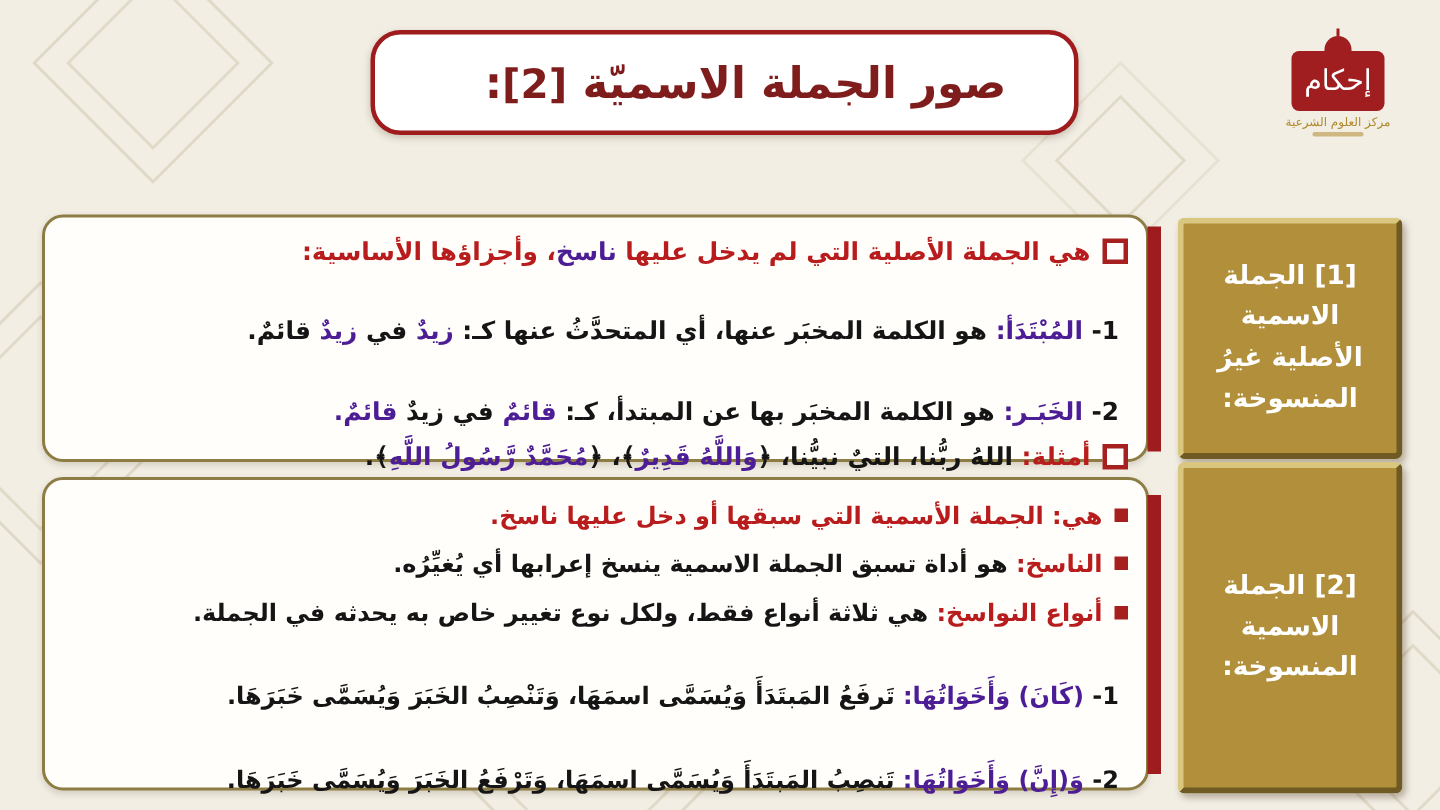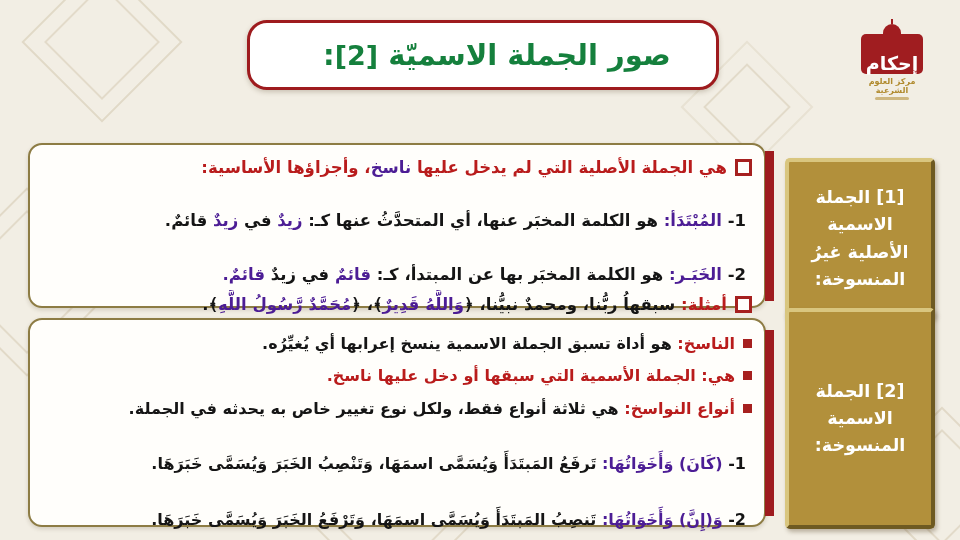--- a/index.html
+++ b/index.html
@@ -12,30 +12,30 @@
   .m1{width:110px;height:110px;left:45px;top:-15px;}
   .m2{width:130px;height:130px;left:-40px;top:215px;}
   .m3{width:120px;height:120px;left:330px;top:455px;}
   .m4{width:110px;height:110px;left:885px;top:430px;}
   .m5{width:90px;height:90px;left:700px;top:60px;border-color:rgba(187,170,132,.18);}
 
   
   .title-box{position:absolute;left:247px;top:20px;width:466px;height:64px;background:#FFFFFF;
     border:3px solid #9E1B1E;border-radius:20px;display:flex;align-items:center;justify-content:center;
     box-shadow:0 2px 5px rgba(80,60,30,.25);}
-  .title-text{direction:rtl;color:#15803d;font-size:29px;font-weight:bold;white-space:nowrap;margin-left:28px;}
+  .title-text{direction:rtl;color:#7f1d1d;font-size:29px;font-weight:bold;white-space:nowrap;margin-left:28px;}
   .title-text .num{font-size:27px;}
 
   
   .logo{position:absolute;left:854px;top:24px;width:76px;text-align:center;}
   .logo-dome{width:18px;height:10px;background:#A01D20;border-radius:9px 9px 0 0;margin:0 auto;position:relative;}
   .logo-dome:before{content:"";position:absolute;left:8px;top:-5px;width:2px;height:5px;background:#A01D20;}
   .logo-badge{width:62px;height:40px;margin:0 auto;background:#A01D20;border-radius:5px;display:flex;
-    align-items:flex-end;justify-content:center;color:#FFF;font-weight:bold;font-size:19px;}
-  .logo-sub{margin-top:3px;color:#B08A2E;font-size:8px;font-weight:bold;direction:rtl;}
+    align-items:center;justify-content:center;color:#FFF;font-weight:normal;font-size:19px;}
+  .logo-sub{margin-top:3px;color:#B08A2E;font-size:8px;font-weight:normal;direction:rtl;}
   .logo-tag{margin:2px auto 0;width:34px;height:3px;background:rgba(176,138,46,.55);border-radius:2px;}
 
   
   .cbox{position:absolute;left:28px;width:738px;background:#FFFEFB;border:2.5px solid #8D7C44;
     border-radius:14px;box-shadow:0 2px 4px rgba(80,60,30,.18);padding:7px 12px 5px 8px;box-sizing:border-box;}
   .box1{top:143px;height:165px;}
   .box2{top:318px;height:209px;}
 
   .line{display:flex;direction:rtl;align-items:center;gap:8px;white-space:nowrap;overflow:hidden;}
   .box1 .line{height:30.5px;font-size:16.5px;}
@@ -51,21 +51,21 @@
   
   .red-bar{position:absolute;left:765px;width:9px;background:#9E1B1E;}
   .bar1{top:151px;height:150px;}
   .bar2{top:330px;height:186px;}
 
   
   .side-tab{position:absolute;left:785px;width:150px;background:#B2903B;border-radius:5px;
     border:4px solid;border-color:#D9C67F #6E5A22 #6E5A22 #D9C67F;box-sizing:border-box;
     display:flex;align-items:center;justify-content:center;padding:6px 10px;
     box-shadow:2px 3px 4px rgba(80,60,30,.35);}
-  .side1{top:158px;height:161px;}
+  .side1{top:145px;height:161px;}
   .side2{top:308px;height:221px;}
   .side-text{direction:rtl;text-align:center;color:#FFFFFF;font-weight:bold;font-size:17.5px;line-height:1.55;}
 </style>
 </head>
 <body>
 
 <div class="slide">
 
   <div class="motif m1"></div>
   <div class="motif m2"></div>
@@ -97,34 +97,34 @@
           <span class="line-text"><span class="seg-r">هي الجملة الأصلية التي لم يدخل عليها </span><span class="seg-g">ناسخ</span><span class="seg-r">، وأجزاؤها الأساسية:</span></span>
         </div>
         <div class="line line-indent">
           <span class="line-text"><span class="seg-b">1- </span><span class="seg-g">المُبْتَدَأ:</span><span class="seg-b"> هو الكلمة المخبَر عنها، أي المتحدَّثُ عنها كـ: </span><span class="seg-g">زيدٌ</span><span class="seg-b"> في </span><span class="seg-g">زيدٌ</span><span class="seg-b"> قائمٌ.</span></span>
         </div>
         <div class="line line-indent">
           <span class="line-text"><span class="seg-b">2- </span><span class="seg-g">الخَبَـر:</span><span class="seg-b"> هو الكلمة المخبَر بها عن المبتدأ، كـ: </span><span class="seg-g">قائمٌ</span><span class="seg-b"> في زيدٌ </span><span class="seg-g">قائمٌ.</span></span>
         </div>
         <div class="line">
           <span class="bullet-check"></span>
-          <span class="line-text"><span class="seg-r">أمثلة:</span><span class="seg-b"> سبقهاُ ربُّنا، ومحمدٌ نبيُّنا، </span><span class="seg-b">﴿</span><span class="seg-g">وَاللَّهُ قَدِيرٌ</span><span class="seg-b">﴾، ﴿</span><span class="seg-g">مُحَمَّدٌ رَّسُولُ اللَّهِ</span><span class="seg-b">﴾.</span></span>
+          <span class="line-text"><span class="seg-r">أمثلة:</span><span class="seg-b"> اللهُ ربُّنا، التيٌ نبيُّنا، </span><span class="seg-b">﴿</span><span class="seg-g">وَاللَّهُ قَدِيرٌ</span><span class="seg-b">﴾، ﴿</span><span class="seg-g">مُحَمَّدٌ رَّسُولُ اللَّهِ</span><span class="seg-b">﴾.</span></span>
         </div>
       </div>
   </div>
 
   <div class="cbox box2">
     <div id="box2-lines">
         <div class="line">
           <span class="bullet-sq"></span>
-          <span class="line-text"><span class="seg-r">الناسخ:</span><span class="seg-b"> هو أداة تسبق الجملة الاسمية ينسخ إعرابها أي يُغيِّرُه.</span></span>
+          <span class="line-text"><span class="seg-r">هي: الجملة الأسمية التي سبقها أو دخل عليها ناسخ.</span></span>
         </div>
         <div class="line">
           <span class="bullet-sq"></span>
-          <span class="line-text"><span class="seg-r">هي: الجملة الأسمية التي سبقها أو دخل عليها ناسخ.</span></span>
+          <span class="line-text"><span class="seg-r">الناسخ:</span><span class="seg-b"> هو أداة تسبق الجملة الاسمية ينسخ إعرابها أي يُغيِّرُه.</span></span>
         </div>
         <div class="line">
           <span class="bullet-sq"></span>
           <span class="line-text"><span class="seg-r">أنواع النواسخ:</span><span class="seg-b"> هي ثلاثة أنواع فقط، ولكل نوع تغيير خاص به يحدثه في الجملة.</span></span>
         </div>
         <div class="line line-indent">
           <span class="line-text"><span class="seg-b">1- </span><span class="seg-g">(كَانَ) وَأَخَوَاتُهَا:</span><span class="seg-b"> تَرفَعُ المَبتَدَأَ وَيُسَمَّى اسمَهَا، وَتَنْصِبُ الخَبَرَ وَيُسَمَّى خَبَرَهَا.</span></span>
         </div>
         <div class="line line-indent">
           <span class="line-text"><span class="seg-b">2- </span><span class="seg-g">وَ(إِنَّ) وَأَخَوَاتُهَا:</span><span class="seg-b"> تَنصِبُ المَبتَدَأَ وَيُسَمَّى اسمَهَا، وَتَرْفَعُ الخَبَرَ وَيُسَمَّى خَبَرَهَا.</span></span>

